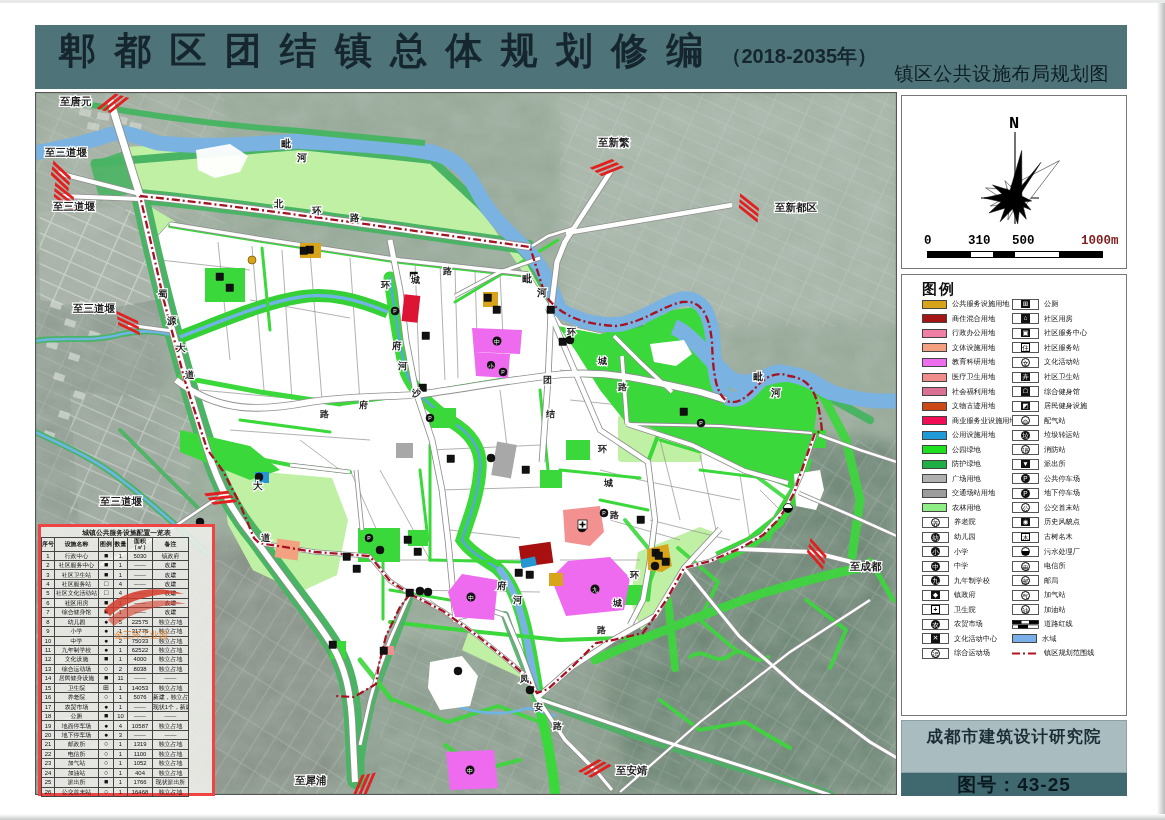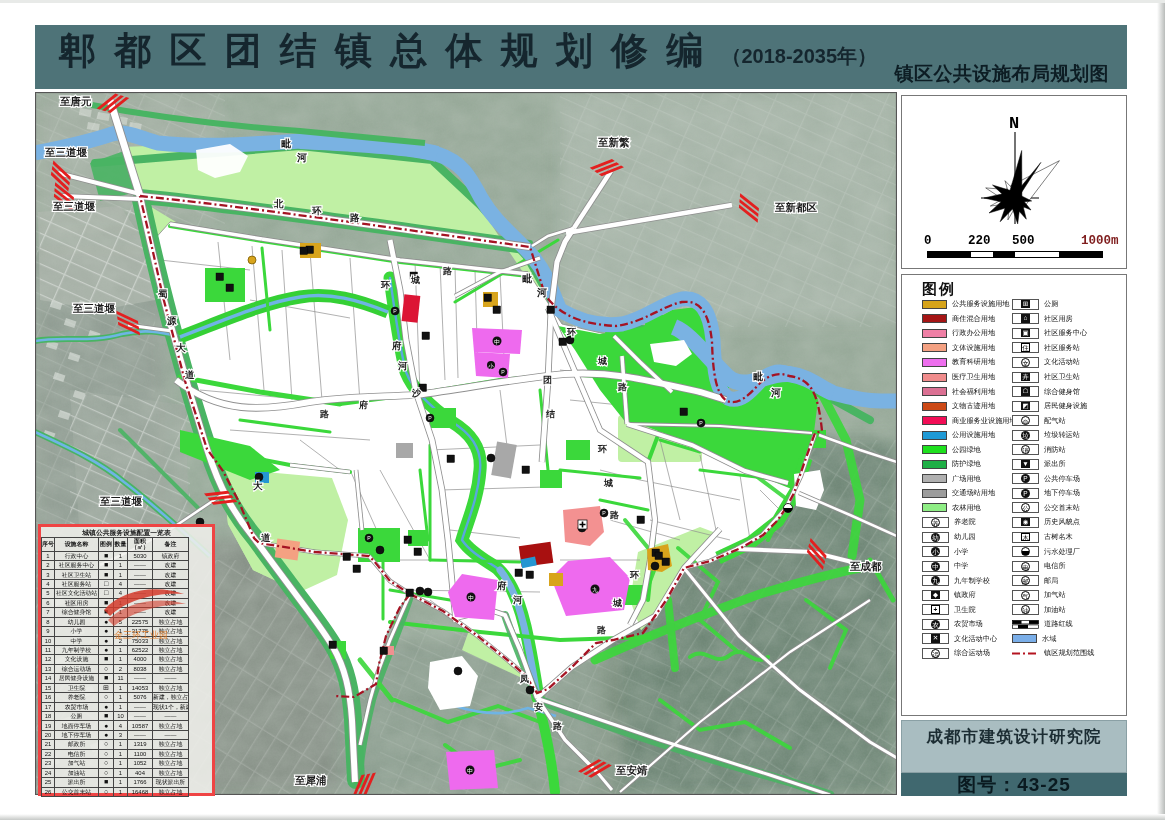--- a/index.html
+++ b/index.html
@@ -3,21 +3,21 @@
 <style>
 html,body{margin:0;padding:0;}
 body{width:1165px;height:820px;position:relative;background:#ffffff;
  font-family:"Liberation Sans",sans-serif;overflow:hidden;}
 #sheet{position:absolute;left:0;top:0;width:1165px;height:820px;}
 .abs{position:absolute;}
 #titlebar{left:35px;top:25px;width:1092px;height:64px;background:#4e7378;}
 #bigtitle{left:24px;top:1px;font-size:37px;font-weight:bold;color:#15262e;letter-spacing:18.2px;white-space:nowrap;}
 #bigtitle .yr{font-size:20px;letter-spacing:0px;font-weight:bold;}
 #engtitle{left:27px;top:44px;font-size:13px;font-weight:bold;color:#15262e;letter-spacing:3.0px;white-space:nowrap;}
-#maptype{right:18px;bottom:2px;font-size:19px;font-weight:bold;color:#0d1d24;letter-spacing:0.5px;text-align:right;}
+#maptype{right:18px;bottom:2px;font-size:19px;font-weight:normal;color:#0d1d24;letter-spacing:0.5px;text-align:right;}
 #pn{left:901px;top:95px;width:226px;height:174px;background:#fff;border:1px solid #777;box-sizing:border-box;}
 #pleg{left:901px;top:274px;width:226px;height:442px;background:#fff;border:1px solid #777;box-sizing:border-box;}
 #pgov{left:901px;top:720px;width:226px;height:53px;background:#a9bdc1;border:1px solid #8aa0a5;box-sizing:border-box;text-align:center;color:#1c2d33;font-weight:bold;}
 #pgov div{font-size:16.5px;margin-top:5px;letter-spacing:1px;}
 #pnum{left:901px;top:773px;width:226px;height:23px;background:#40686f;color:#0a1a20;font-weight:bold;font-size:19px;text-align:center;line-height:23px;letter-spacing:1px;}
 .edge-r{left:1157px;top:0;width:8px;height:820px;background:linear-gradient(90deg,#ffffff,#b9bcba);}
 .edge-b{left:0;top:814px;width:1165px;height:6px;background:linear-gradient(180deg,#ffffff,#c6c9c7);}
 .edge-t{left:0;top:0;width:1165px;height:3px;background:#e8eae8;}
 </style></head><body>
 <div id="sheet">
@@ -578,21 +578,21 @@
         <path d="M118.3,99.2 L124.3,123.2 L107.7,104.8 Z" fill="#000" stroke="#000" stroke-width="0.5"></path>
         <path d="M119.0,101.4 L115.7,127.9 L107.0,102.6 Z" fill="#000" stroke="#000" stroke-width="0.5"></path>
         <path d="M118.1,105.2 L98.2,125.7 L107.9,98.8 Z" fill="#000" stroke="#000" stroke-width="0.5"></path>
         <path d="M116.5,108.1 L87.0,117.0 L109.5,95.9 Z" fill="#000" stroke="#000" stroke-width="0.5"></path>
         <path d="M113.0,109.0 L82.0,102.0 L113.0,95.0 Z" fill="#000" stroke="#000" stroke-width="0.5"></path>
         <path d="M110.0,107.2 L90.5,89.0 L116.0,96.8 Z" fill="#000" stroke="#000" stroke-width="0.5"></path>
         <path d="M109.1,102.7 L110.4,87.2 L116.9,101.3 Z" fill="#000" stroke="#000" stroke-width="0.5"></path>
         <text x="20" y="137" font-size="12.5" font-family="Liberation Mono,monospace" fill="#000" font-weight="bold" opacity="0"></text>
       </svg><div class="abs" style="left:0;top:138px;width:224px;height:34px;">
         <div class="abs" style="left:22px;top:0;font-size:12.5px;font-weight:bold;font-family:Liberation Mono,monospace;color:#000;font-weight:bold">0</div>
-        <div class="abs" style="left:66px;top:0;font-size:12.5px;font-weight:bold;font-family:Liberation Mono,monospace;color:#000;font-weight:bold">220</div>
+        <div class="abs" style="left:66px;top:0;font-size:12.5px;font-weight:bold;font-family:Liberation Mono,monospace;color:#000;font-weight:bold">310</div>
         <div class="abs" style="left:110px;top:0;font-size:12.5px;font-weight:bold;font-family:Liberation Mono,monospace;color:#000;font-weight:bold">500</div>
         <div class="abs" style="left:179px;top:0;font-size:12.5px;font-weight:bold;font-family:Liberation Mono,monospace;color:#7f1d1d;font-weight:bold">1000m</div>
         <div class="abs" style="left:25px;top:17px;width:174px;height:5px;border:1px solid #000;background:#fff">
           <div class="abs" style="left:0px;top:0;width:43px;height:5px;background:#000"></div>
           <div class="abs" style="left:43px;top:0;width:22px;height:5px;background:#fff"></div>
           <div class="abs" style="left:65px;top:0;width:22px;height:5px;background:#000"></div>
           <div class="abs" style="left:87px;top:0;width:44px;height:5px;background:#fff"></div>
           <div class="abs" style="left:131px;top:0;width:43px;height:5px;background:#000"></div>
         </div>
       </div></div>

